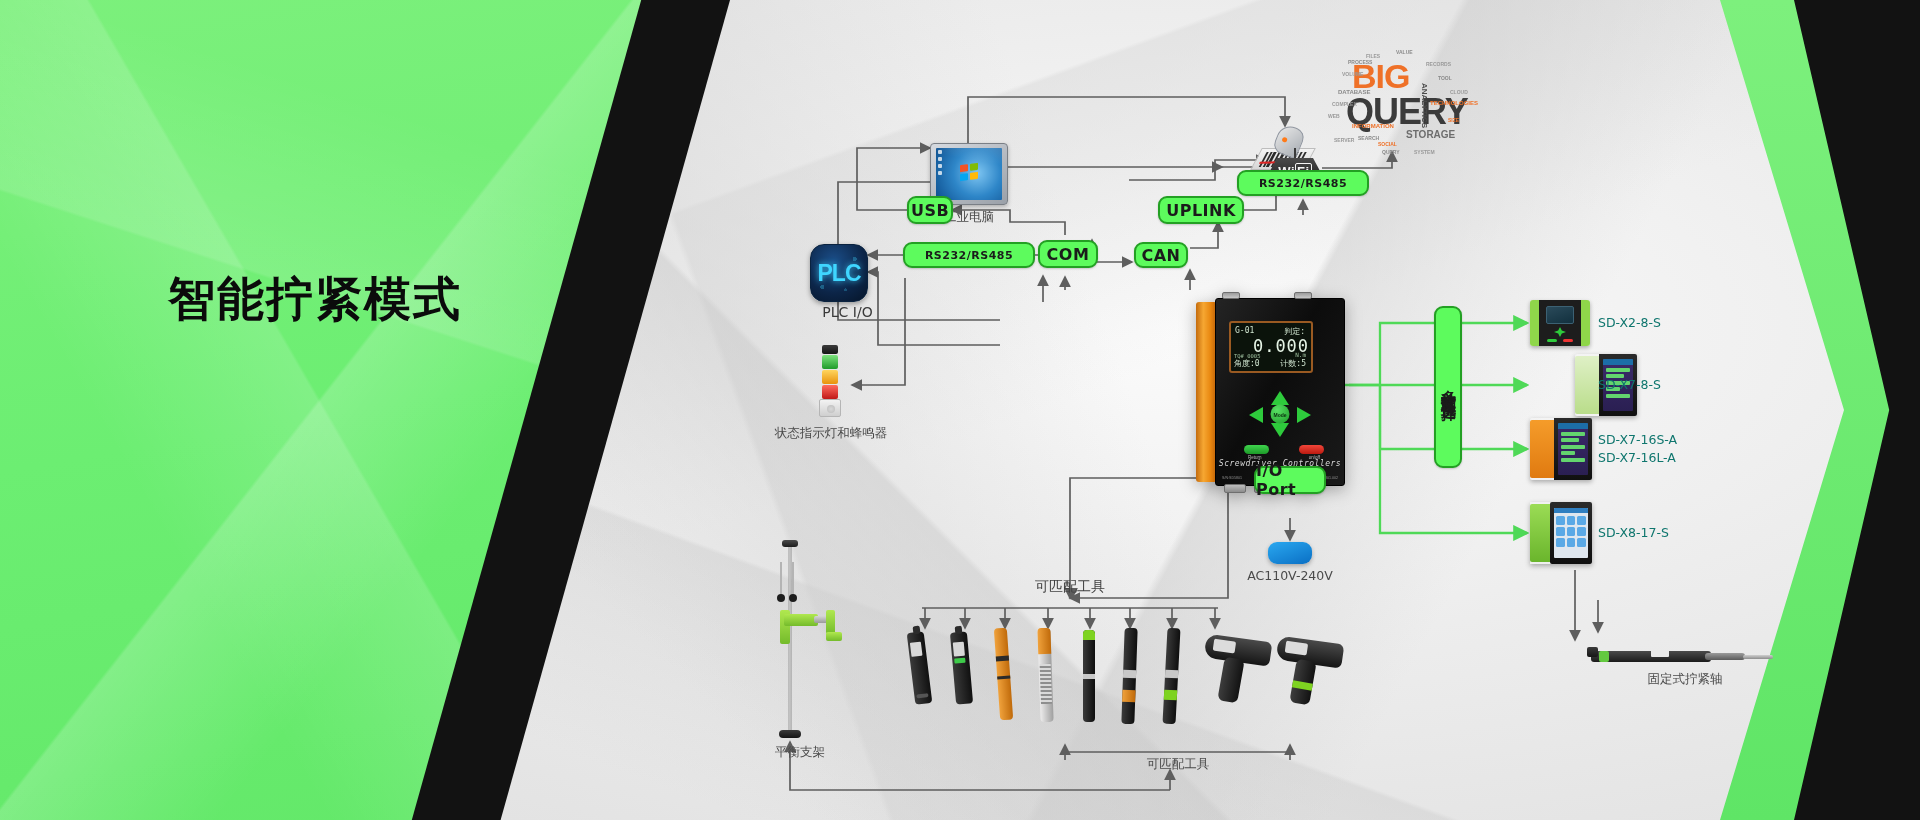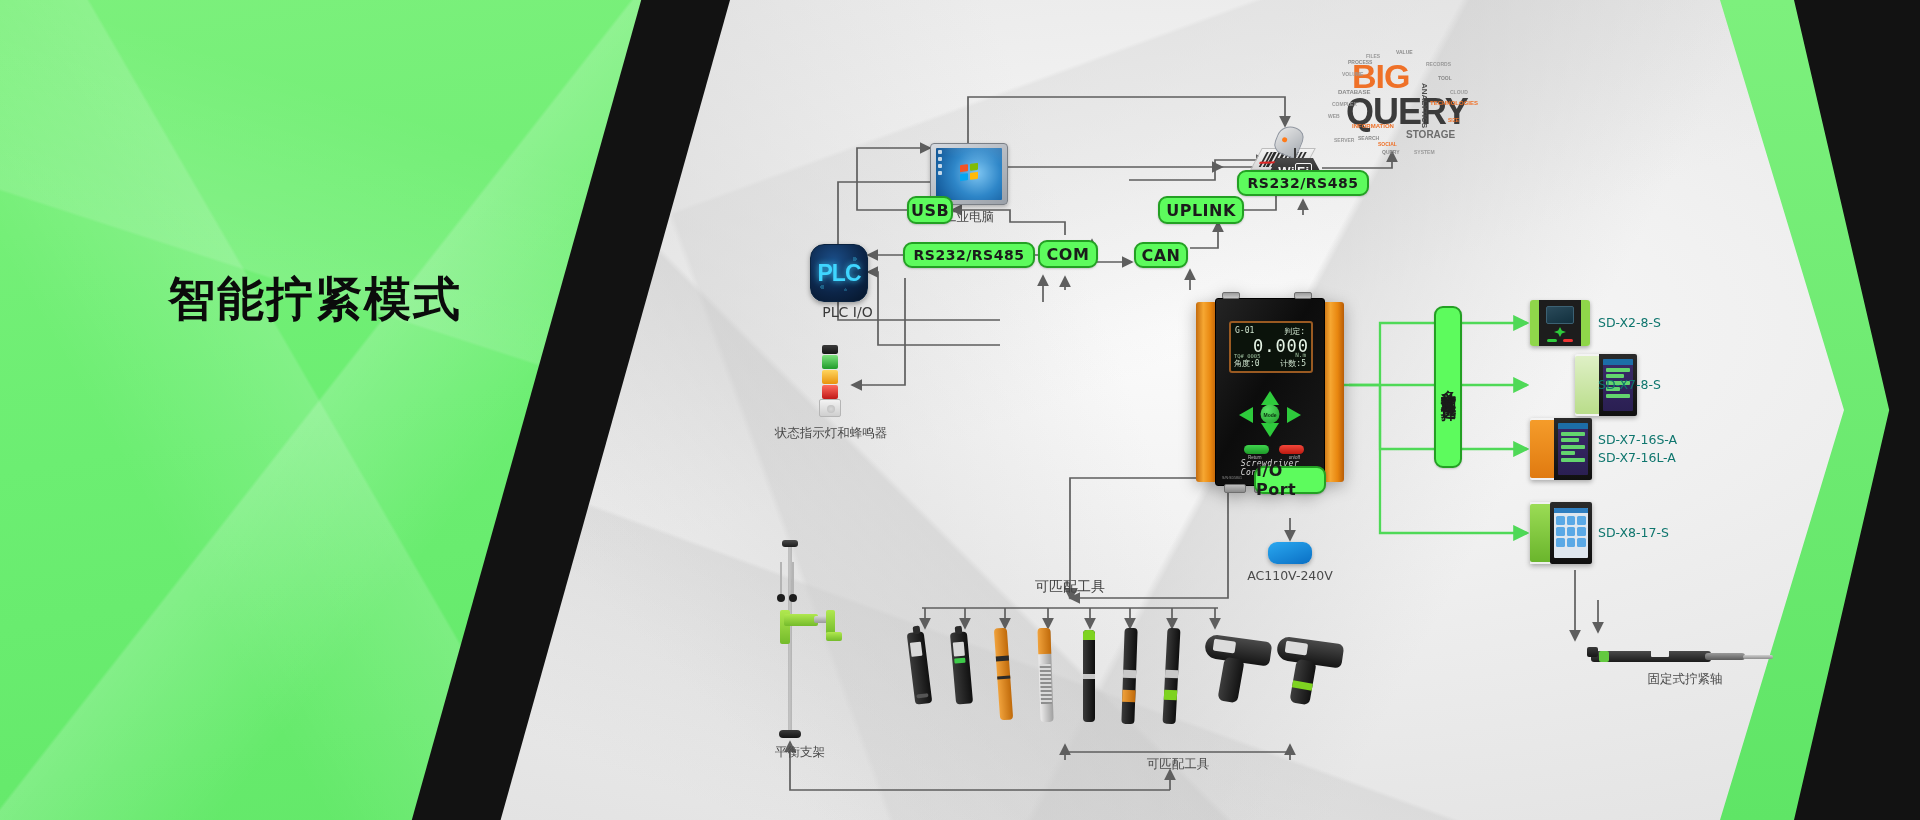--- a/index.html
+++ b/index.html
@@ -68,21 +68,21 @@
 
   
   .pill {
     position: absolute; background: #5dfb5d; border: 2px solid #23a023;
     border-radius: 9px; color: #1b1b1b; font-weight: bold;
     display: flex; align-items: center; justify-content: center;
     font-size: 16px; letter-spacing: .5px;
     box-shadow: 0 1px 2px rgba(0,0,0,.18);
     font-family: "DejaVu Sans", sans-serif;
   }
-  .pill.small { font-size: 14px; }
+  .pill.small { font-size: 11px; }
   .pill.vert {
     writing-mode: vertical-rl; text-orientation: upright;
     letter-spacing: 2px; font-size: 15px; padding: 6px 2px;
   }
 
   
   .pc-frame {
     width: 78px; height: 62px; border-radius: 4px;
     background: linear-gradient(145deg,#d6dae0,#9aa0a8);
     border: 1px solid #7a7f86; padding: 4px 5px;
@@ -210,21 +210,21 @@
     width: 148px; height: 188px; position: relative;
     filter: drop-shadow(0 4px 8px rgba(0,0,0,.3));
   }
   .ctrl-rail {
     position:absolute; top:4px; width:21px; height:180px;
     background: linear-gradient(90deg,#c46b0d,#f6a732 35%,#e8860f 70%,#b85d08);
     border-radius: 3px;
   }
   .ctrl-rail.l { left:0; } .ctrl-rail.r { right:0; }
   .ctrl-body {
-    position:absolute; left:19px; top:0; width:110px; height:188px;
+    position:absolute; left:19px; top:0; width:130px; height:188px;
     background: linear-gradient(120deg,#242424,#0c0c0c 45%,#1a1a1a);
     border-radius: 3px; border:1px solid #000;
   }
   .lcd {
     position:absolute; left:13px; top:22px; width:84px; height:52px;
     background:#0b130b; border:2px solid #9a5a22; border-radius:3px;
     overflow:hidden; font-family:"DejaVu Sans Mono", monospace;
   }
   .lcd .row { position:absolute; color:#cfe4cf; }
   .lcd .r1 { left:4px; top:3px; font-size:8px; }

